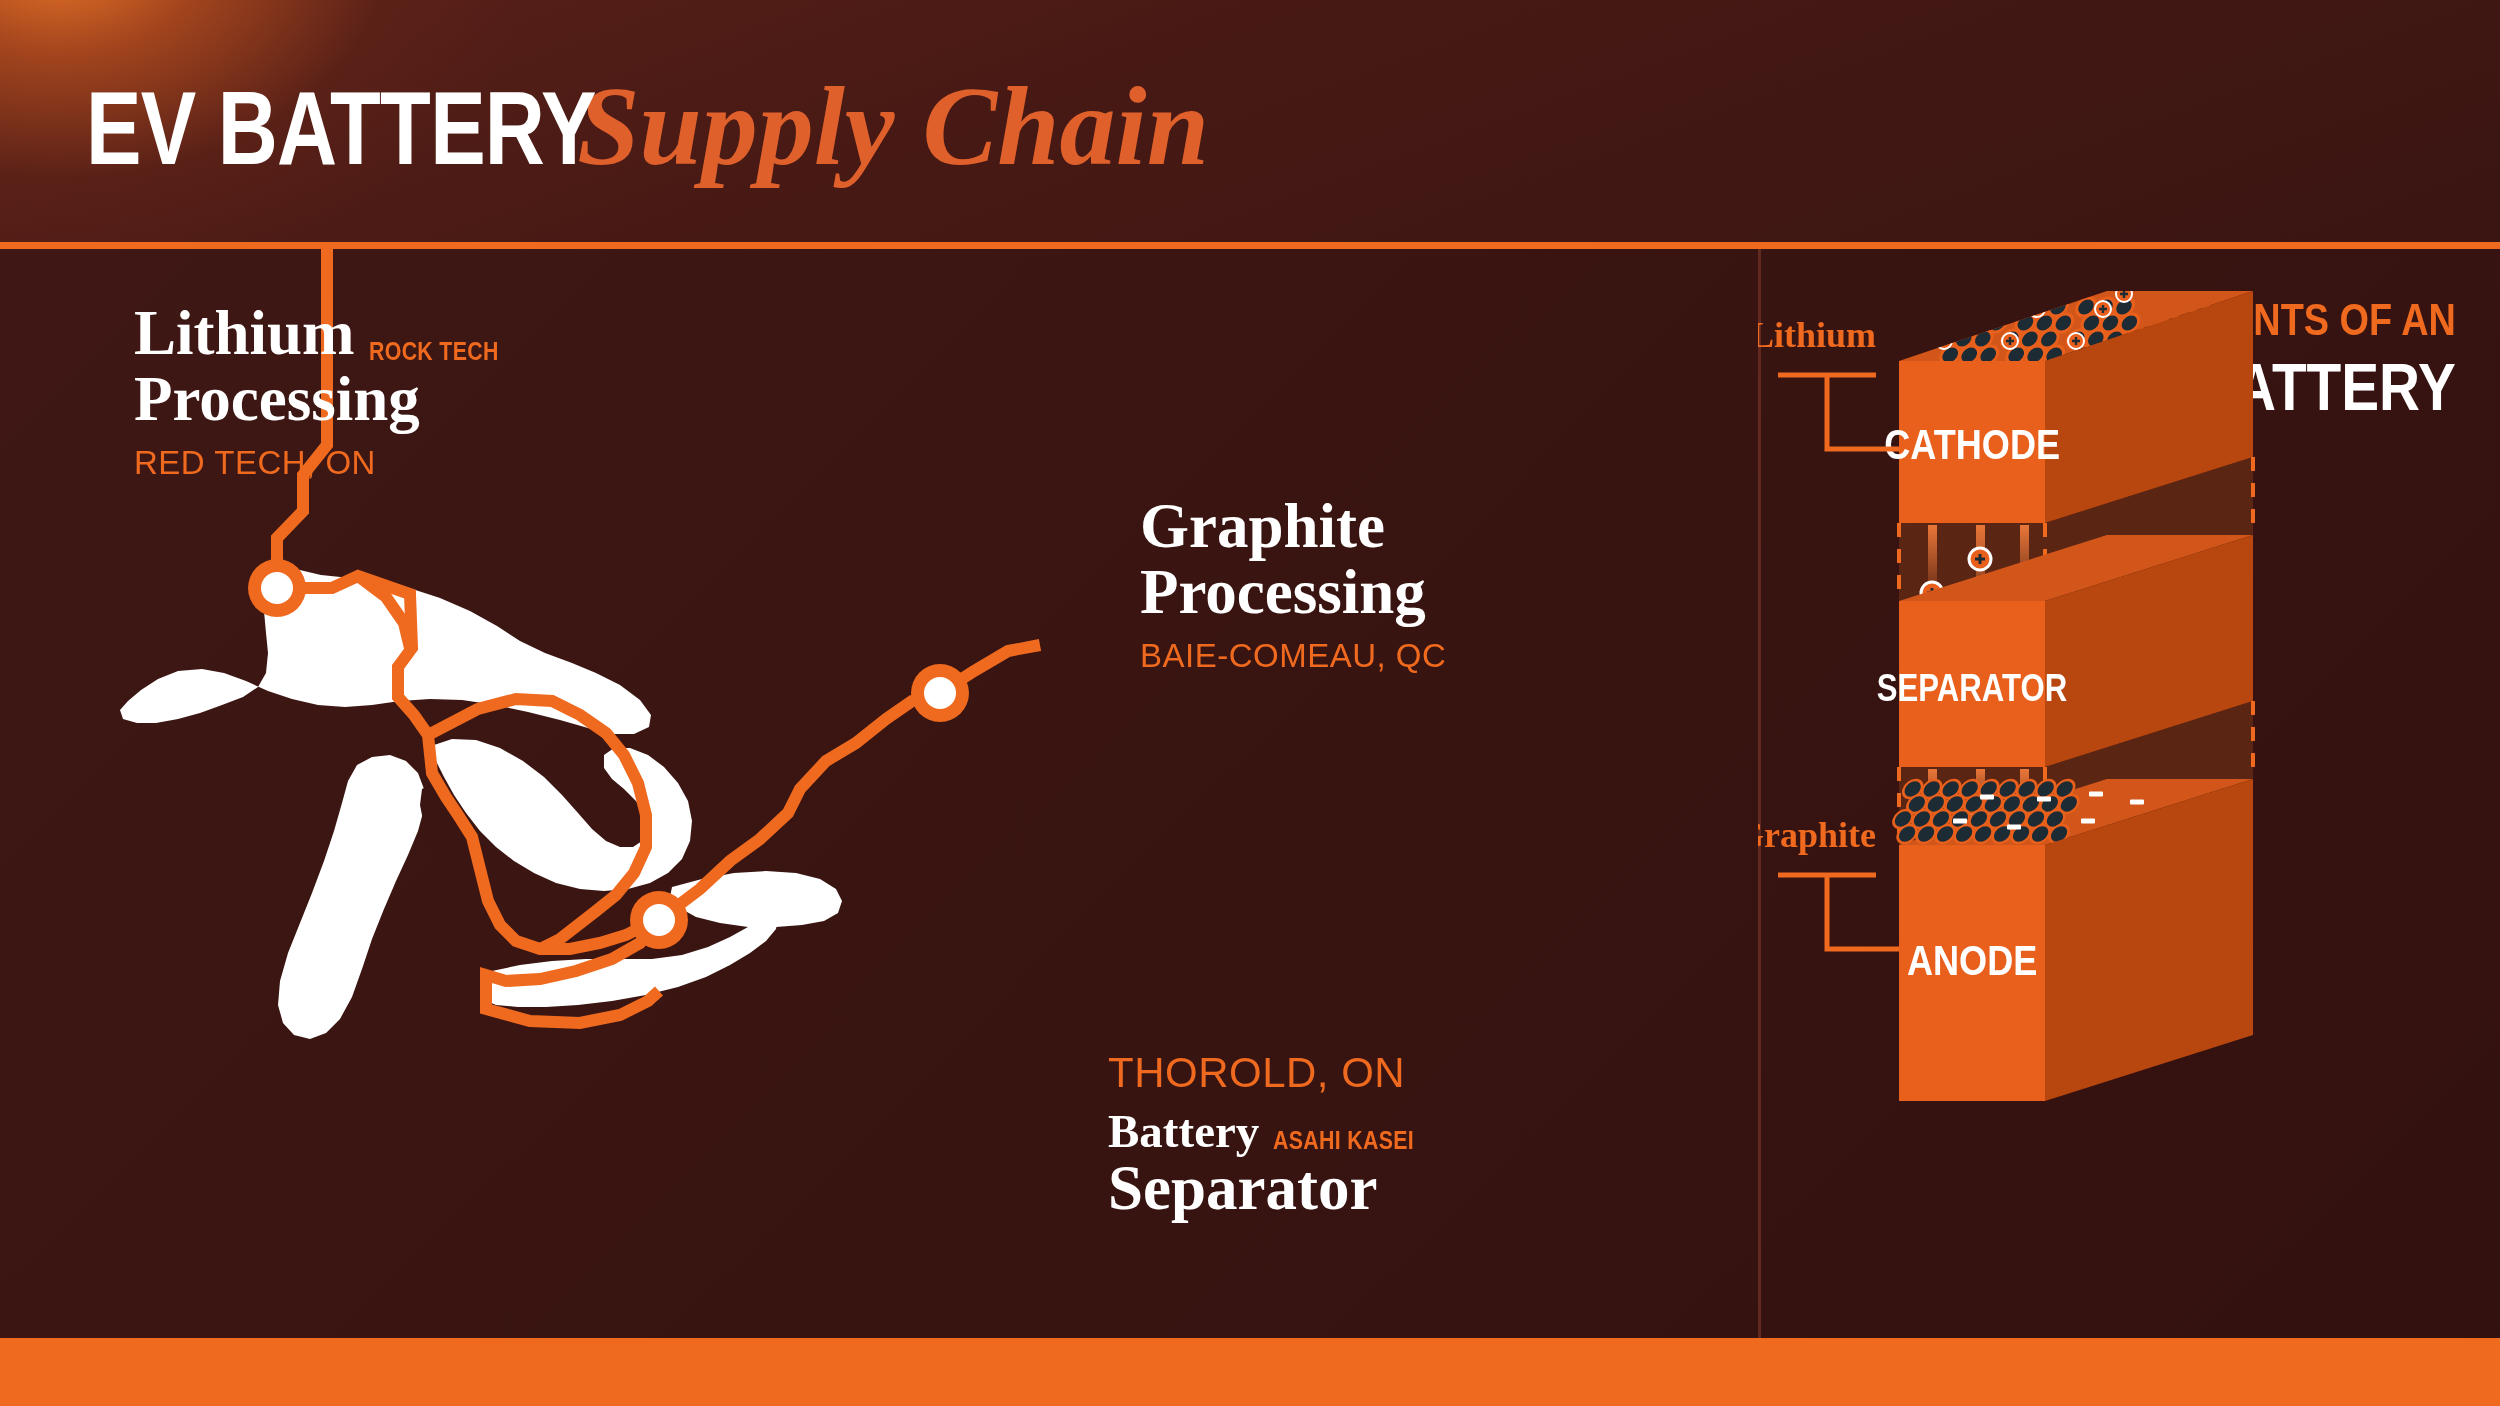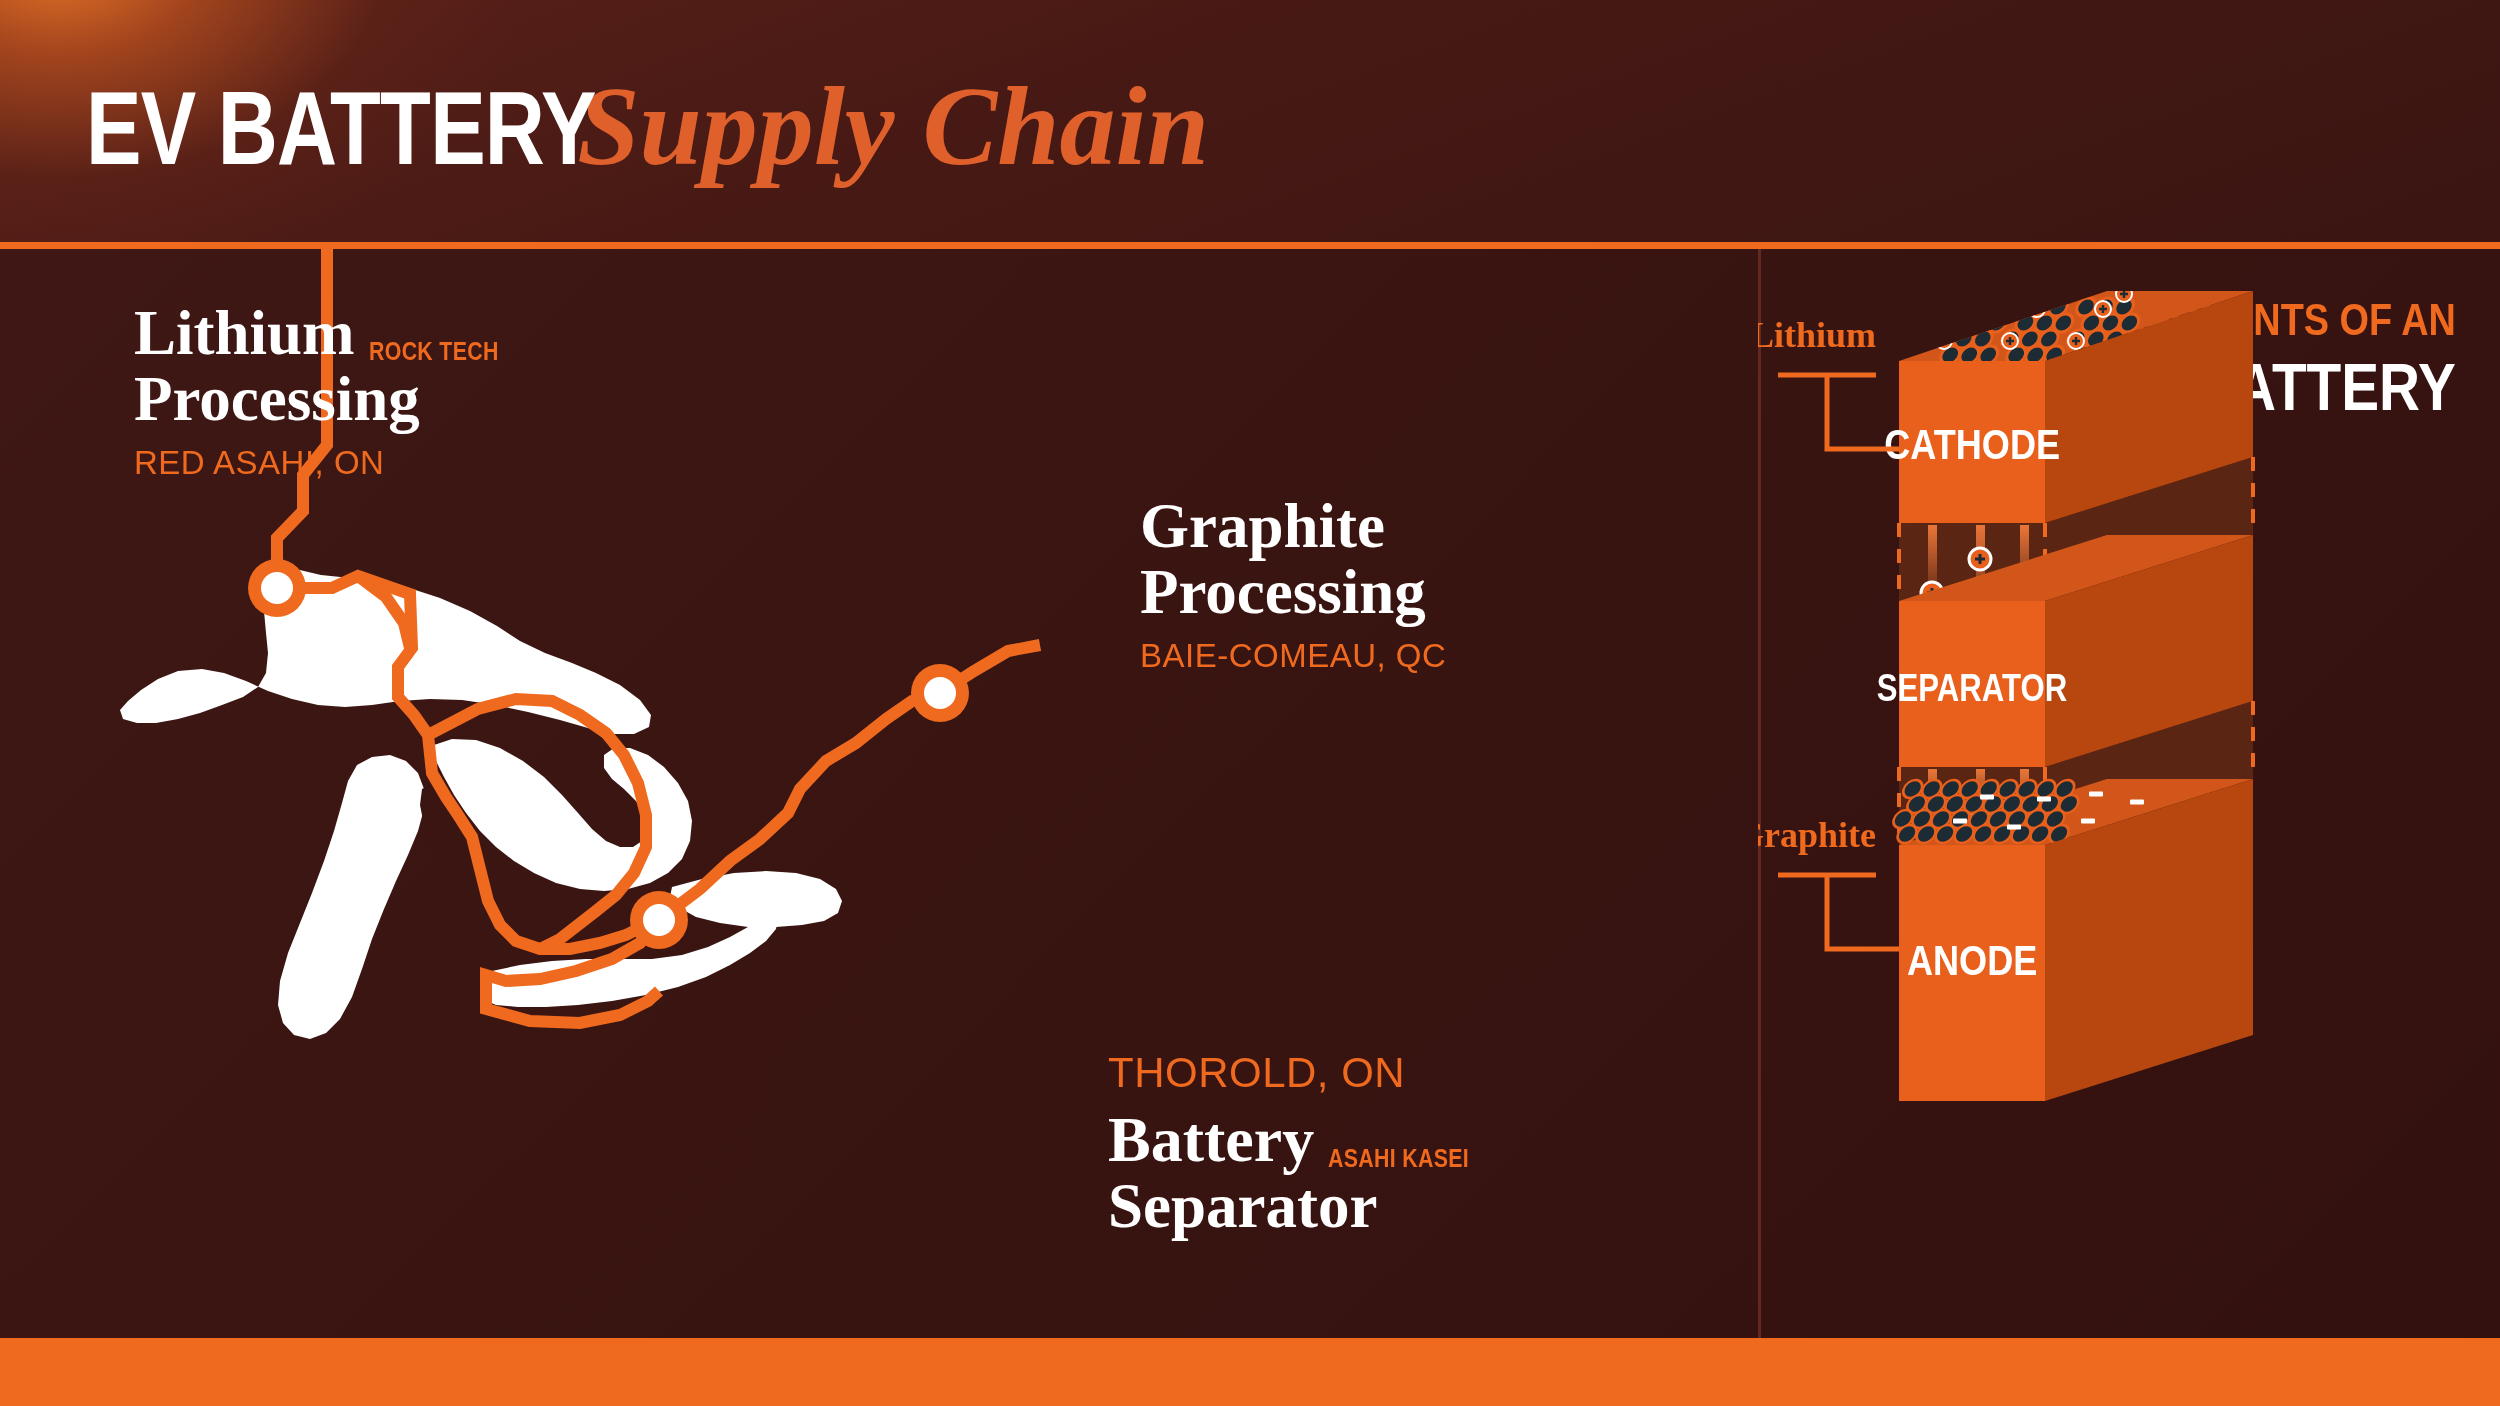--- a/index.html
+++ b/index.html
@@ -102,21 +102,21 @@
   #lbl-lithium .line2 { font-size:63px; }
   #lbl-lithium .city { font-size:33px; margin-top:12px; }
 
   #lbl-graphite { left:1140px; top:245px; }
   #lbl-graphite .line1 { font-size:63px; }
   #lbl-graphite .line2 { font-size:63px; }
   #lbl-graphite .city { font-size:33px; margin-top:12px; }
 
   #lbl-separator { left:1108px; top:800px; }
   #lbl-separator .city { font-size:42px; margin-bottom:10px; }
-  #lbl-separator .line1 { font-size:64px; }
+  #lbl-separator .line1 { font-size:47px; }
   #lbl-separator .line2 { font-size:63px; }
 
   .inline-row { display:flex; align-items:flex-end; gap:14px; }
 
   
   #rpanel {
     position:absolute; left:1758px; top:249px; width:742px; height:1089px;
   }
   #rtitle {
     position:absolute; right:44px; top:46px; text-align:right;
@@ -259,21 +259,21 @@
         </g>
       </g>
     </svg>
 
     <div class="lbl" id="lbl-lithium">
       <div class="inline-row">
         <span class="serif-white line1">Lithium</span>
         <span class="brand-tag">ROCK TECH</span>
       </div>
       <div class="serif-white line2">Processing</div>
-      <div class="cond-orange city">RED ASAHI, ON</div>
+      <div class="cond-orange city">RED TECH, ON</div>
     </div>
 
     <div class="lbl" id="lbl-graphite">
       <div class="serif-white line1">Graphite</div>
       <div class="serif-white line2">Processing</div>
       <div class="cond-orange city">BAIE-COMEAU, QC</div>
     </div>
 
     <div class="lbl" id="lbl-separator">
       <div class="cond-orange city">THOROLD, ON</div>

